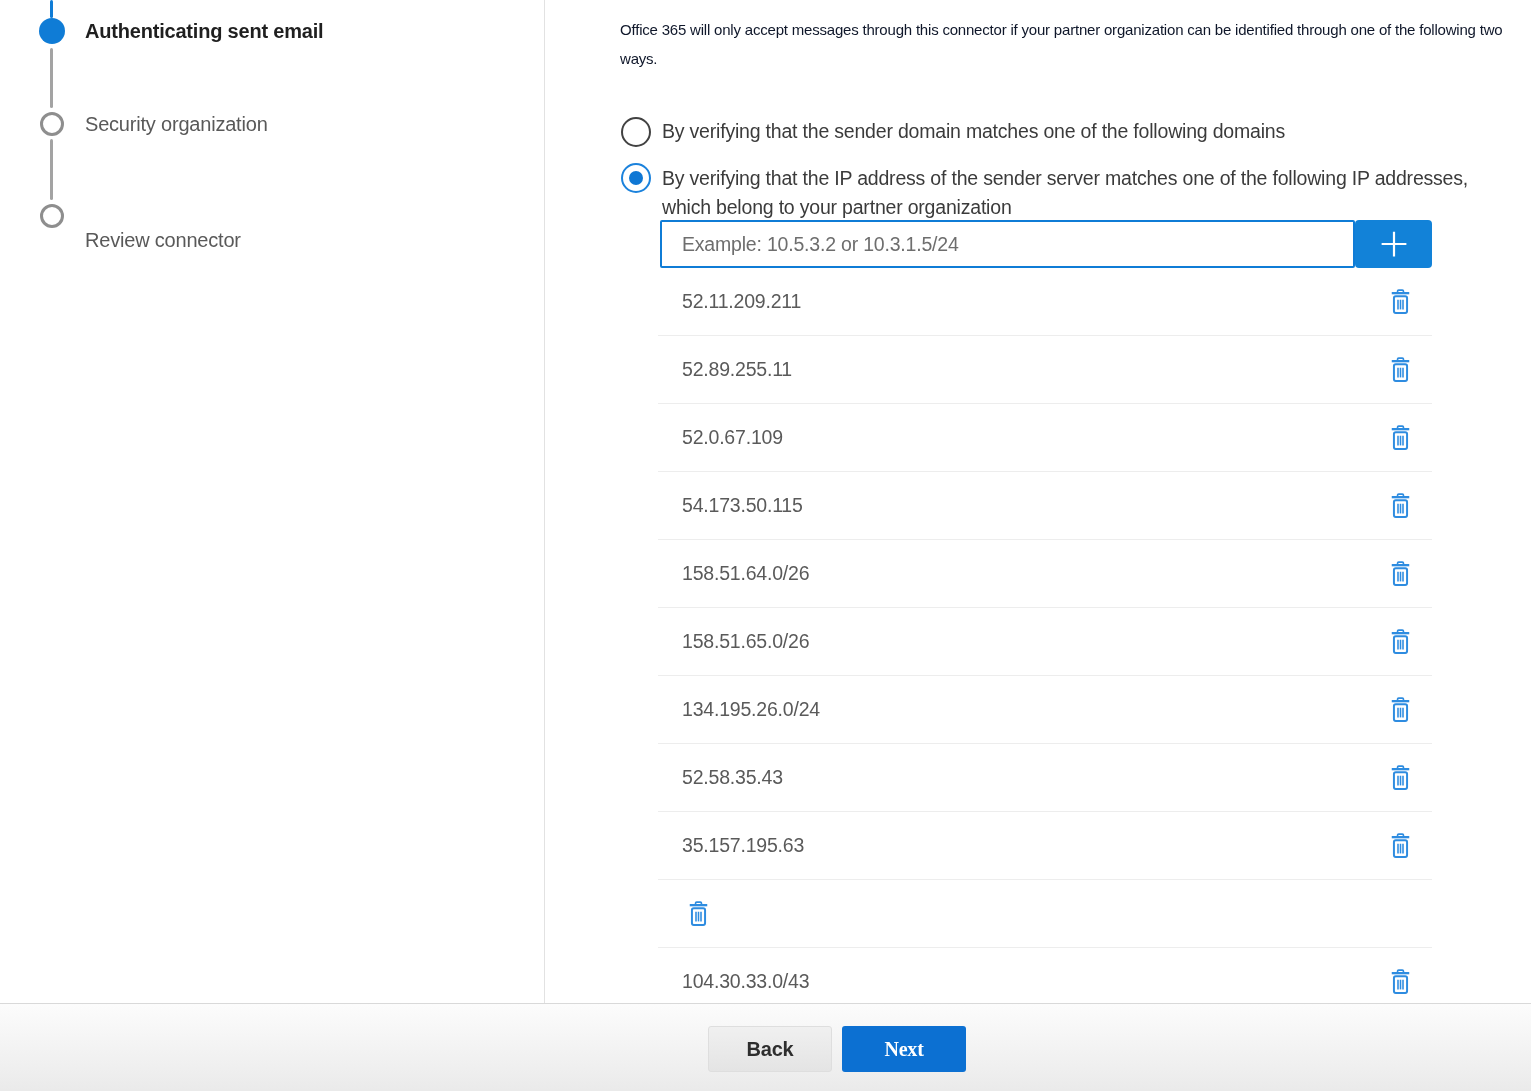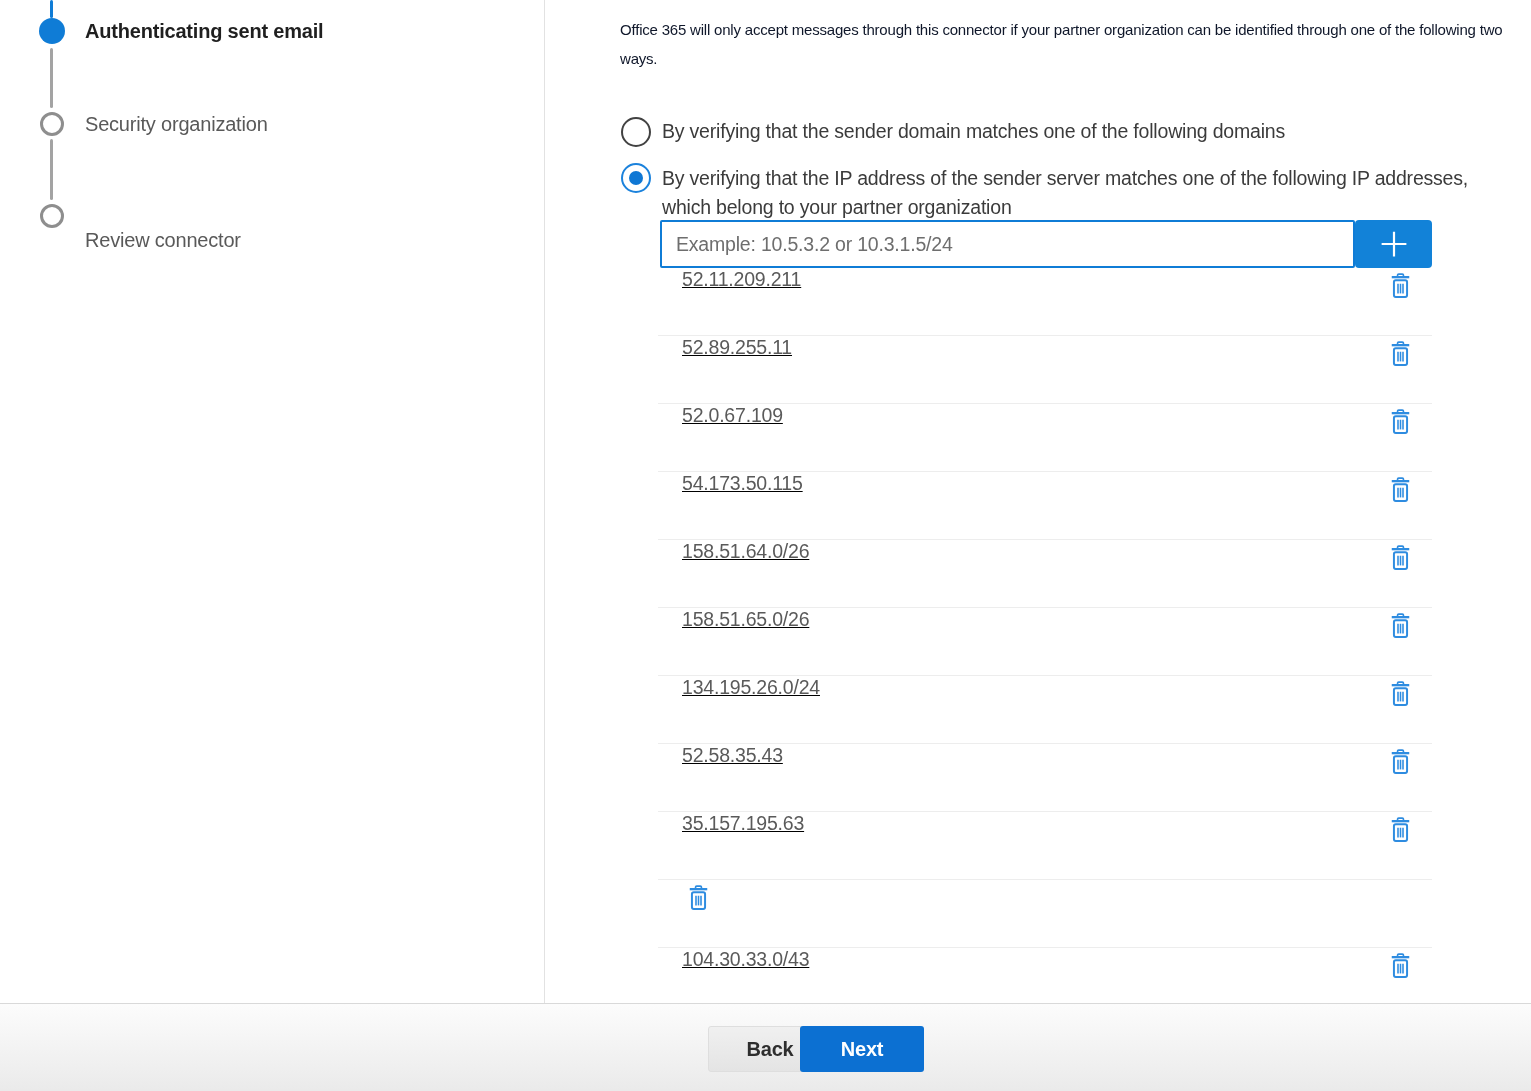--- a/index.html
+++ b/index.html
@@ -18,35 +18,35 @@
 
   
   .intro { position:absolute; left:620px; top:16px; width:911px; font-size:15px; line-height:28.5px; color:#0f172a; letter-spacing:-0.2px; }
 
   .radio-outer { position:absolute; width:30px; height:30px; border-radius:50%; background:#fff; cursor:pointer; }
   .radio-outer.unselected { border:2.5px solid #424242; }
   .radio-outer.selected { border:2.5px solid #1b82dc; }
   .radio-dot { position:absolute; left:50%; top:50%; width:14px; height:14px; margin:-7px 0 0 -7px; border-radius:50%; background:#0f77d4; }
   .opt-label { position:absolute; left:662px; font-size:19.5px; line-height:29px; color:#3b3b3b; letter-spacing:-0.2px; cursor:default; }
 
-  .ip-input { position:absolute; left:660px; top:220px; width:695px; height:48px; border:2px solid #0f7cd6; border-radius:2px; padding:0 14px; font-family:"Liberation Sans", sans-serif; font-size:19.5px; color:#0f766e; letter-spacing:-0.2px; outline:none; }
+  .ip-input { position:absolute; left:660px; top:220px; width:695px; height:48px; border:2px solid #0f7cd6; border-radius:2px; padding:0 20px; font-family:"Liberation Sans", sans-serif; font-size:19.5px; color:#0f766e; letter-spacing:-0.2px; outline:none; }
   .ip-input::placeholder { color:#6e6e6e; opacity:1; }
   .add-btn { position:absolute; left:1355px; top:220px; width:77px; height:48px; background:#1282d8; border:none; border-radius:4px; cursor:pointer; display:flex; align-items:center; justify-content:center; }
 
   .ip-list { position:absolute; left:658px; top:268px; width:774px; }
-  .ip-row { height:68px; border-bottom:1px solid #ededed; display:flex; align-items:flex-start; padding:0 16px 0 24px; background:#fff;text-decoration:underline; }
+  .ip-row { height:68px; border-bottom:1px solid #ededed; display:flex; align-items:center; padding:0 16px 0 24px; background:#fff; }
   .ip-row .ip-text { flex:1; font-size:19.5px; color:#5a5a5a; letter-spacing:-0.2px; }
   .trash-btn { width:32px; height:34px; background:transparent; border:none; cursor:pointer; display:flex; align-items:center; justify-content:center; padding:0; }
 
   
   .footer { position:absolute; left:0; top:1003px; width:1531px; height:100px; border-top:1px solid #d9d9d9; background:linear-gradient(#fcfcfc, #eeeeee 70%, #e7e7e7); }
   .footer-strip { position:absolute; left:0; bottom:0; width:100%; height:8px; background:linear-gradient(#d9d9d9,#c7c7c7); }
   .btn { position:absolute; top:22px; width:124px; height:46px; border:none; border-radius:3px; font-family:"Liberation Sans", sans-serif; font-size:20px; font-weight:600; cursor:pointer; letter-spacing:-0.2px; }
   .btn-back { left:708px; background:linear-gradient(#f0f0f0,#e4e4e4); color:#2e2e2e; border:1px solid #dedede; }
-  .btn-next { left:800px; background:#0c70d2; color:#ffffff; }
+  .btn-next { left:842px; background:#0c70d2; color:#ffffff;font-family:Liberation Serif, serif; }
 </style>
 </head>
 <body>
 
 <div class="screen">
 
   <div class="sidebar">
     <div class="conn blue" style="top:0; height:18px;"></div>
 
     <div>

